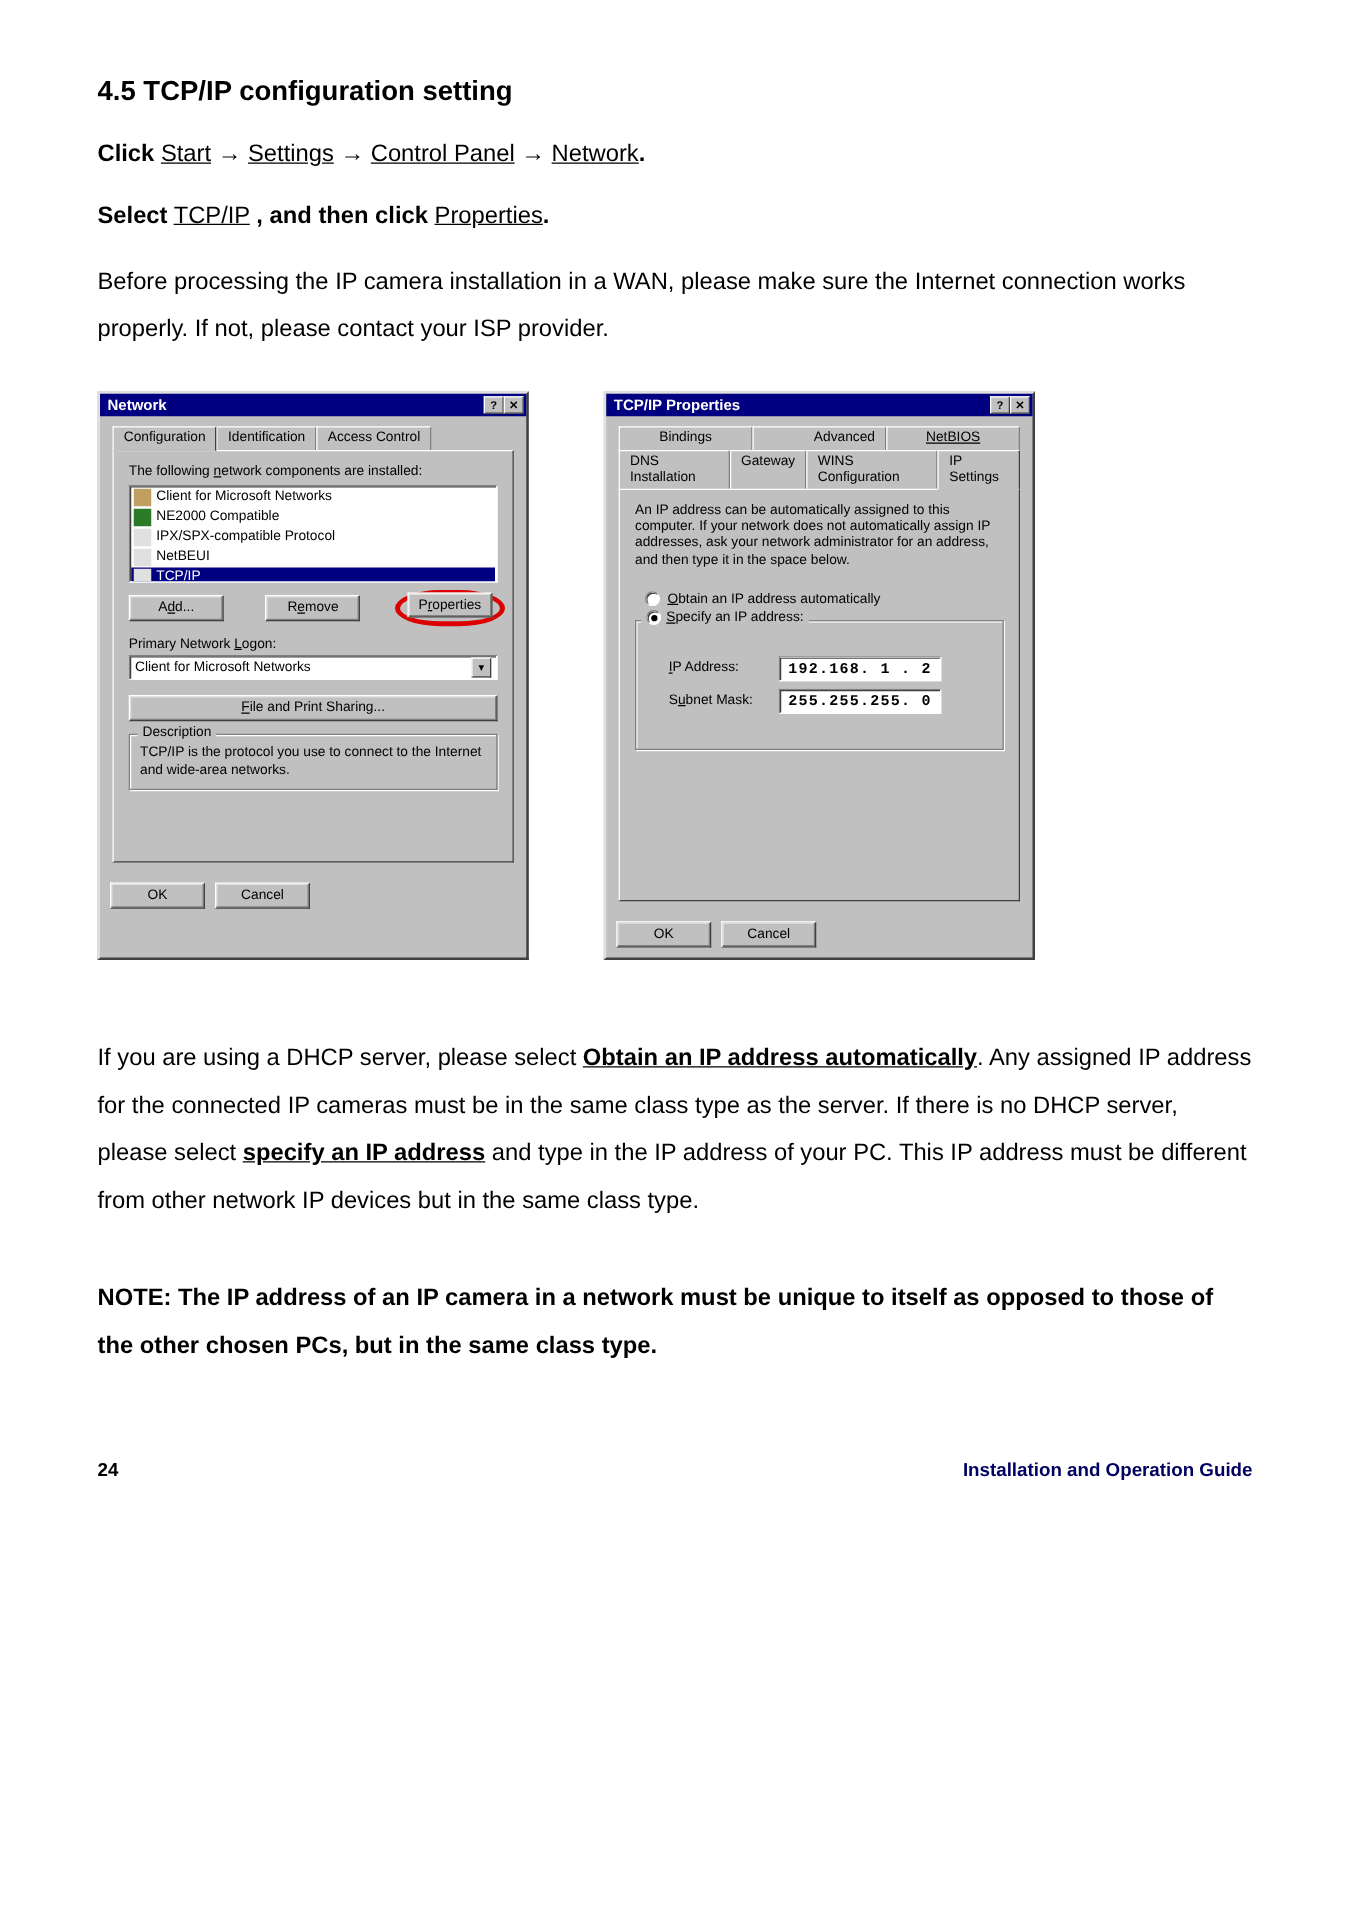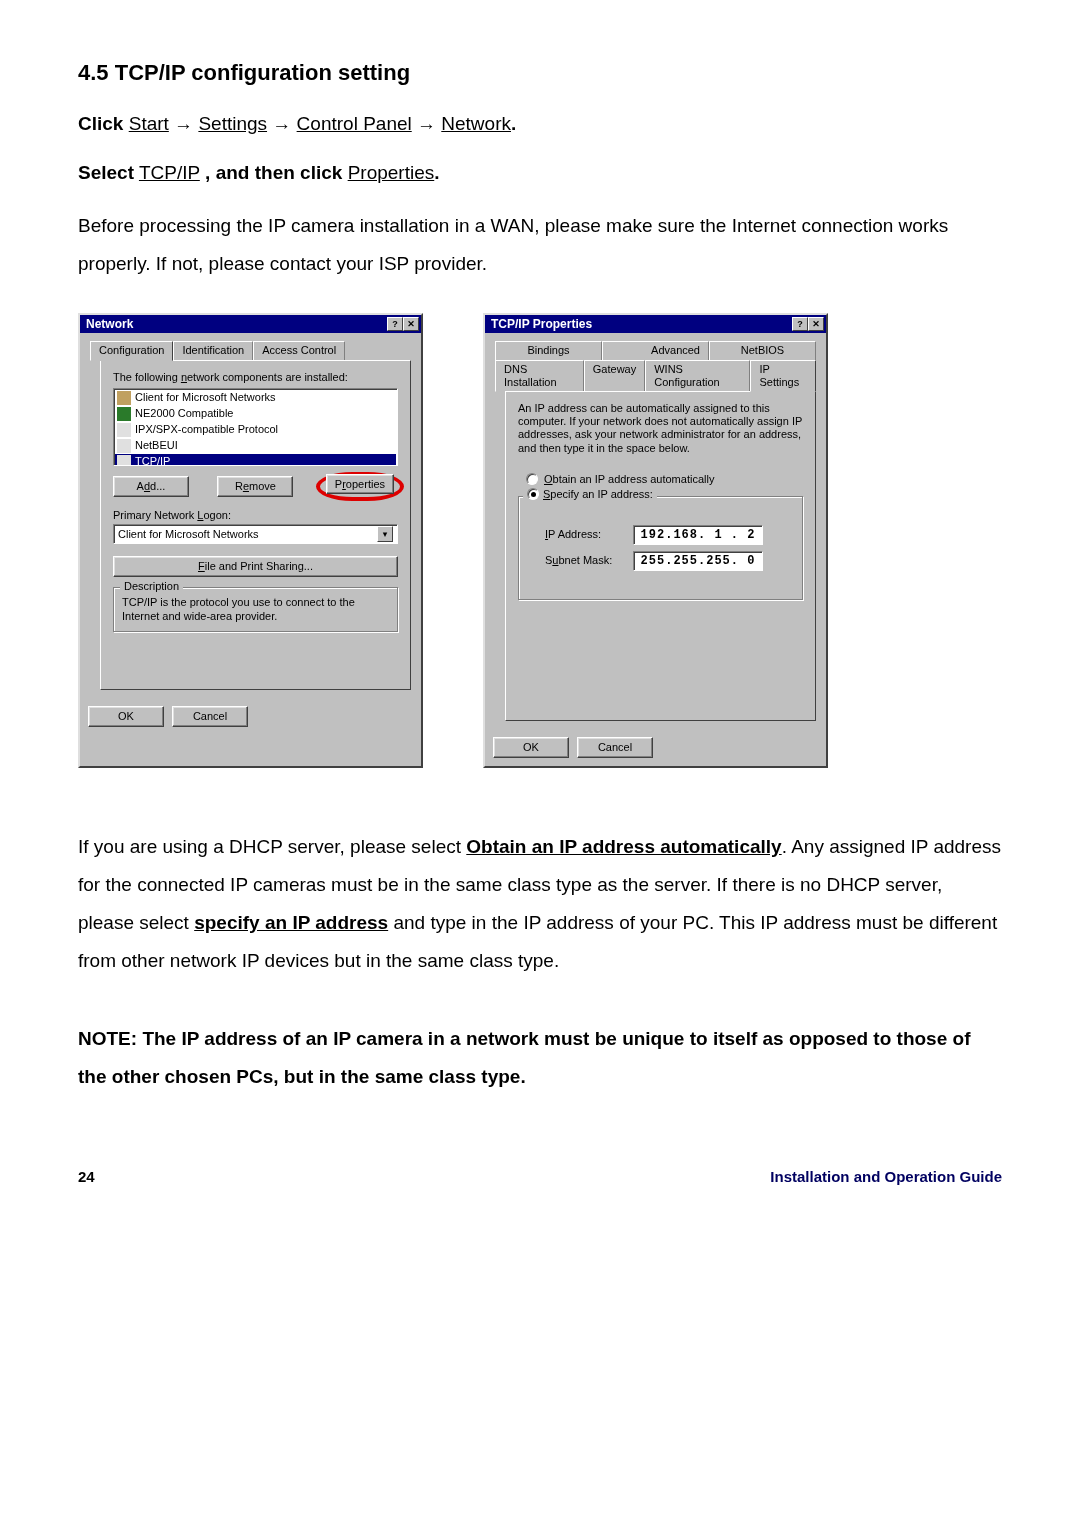--- a/index.html
+++ b/index.html
@@ -74,21 +74,20 @@
     border-color: #fff #404040 #c0c0c0 #fff;
     z-index: 2;
   }
   .tab-panel {
     border: 1px solid;
     border-color: #fff #404040 #404040 #fff;
     background: #c0c0c0;
     padding: 10px 12px;
     min-height: 330px;
     position: relative;
-    margin-left: 10px;
   }
 
   .sunken-box {
     background: #fff;
     border: 1px solid;
     border-color: #808080 #fff #fff #808080;
     box-shadow: inset 1px 1px 0 #404040;
   }
   .comp-list { height: 78px; overflow: hidden; padding: 1px; margin-top: 4px; }
   .comp-item {
@@ -278,21 +277,21 @@
         </div>
 
         <div style="margin-top:12px;">
           <div class="win-btn" style="min-width:130px;text-align:center;">
             <span></span><span class="mn">F</span><span>ile and Print Sharing...</span>
           </div>
         </div>
 
         <div class="group-box">
           <div class="group-legend">Description</div>
-          <div>TCP/IP is the protocol you use to connect to the Internet and wide-area provider.</div>
+          <div>TCP/IP is the protocol you use to connect to the Internet and wide-area networks.</div>
         </div>
       </div>
     </div>
     <div class="dialog-footer">
       <div class="win-btn">OK</div>
       <div class="win-btn">Cancel</div>
     </div>
   </div>
 
   <div class="win-dialog">
@@ -300,21 +299,21 @@
       <span>TCP/IP Properties</span>
       <div class="title-buttons">
         <div class="title-btn">?</div>
         <div class="title-btn">✕</div>
       </div>
     </div>
     <div class="dialog-body">
       <div class="tab-row" style="justify-content:space-between;">
         <div class="tab" style="flex:1;text-align:center;">Bindings</div>
         <div class="tab" style="flex:1;text-align:right;">Advanced</div>
-        <div class="tab" style="flex:1;text-align:center;">NetBIOS</div>
+        <div class="tab" style="flex:1;text-align:center;text-decoration:underline;">NetBIOS</div>
       </div>
       <div class="tab-row">
         <div class="tab">DNS Installation</div>
         <div class="tab">Gateway</div>
         <div class="tab">WINS Configuration</div>
         <div class="tab active">IP Settings</div>
       </div>
       <div class="tab-panel">
         <div style="margin-bottom:18px;">An IP address can be automatically assigned to this computer. If your network does not automatically assign IP addresses, ask your network administrator for an address, and then type it in the space below.</div>
 

